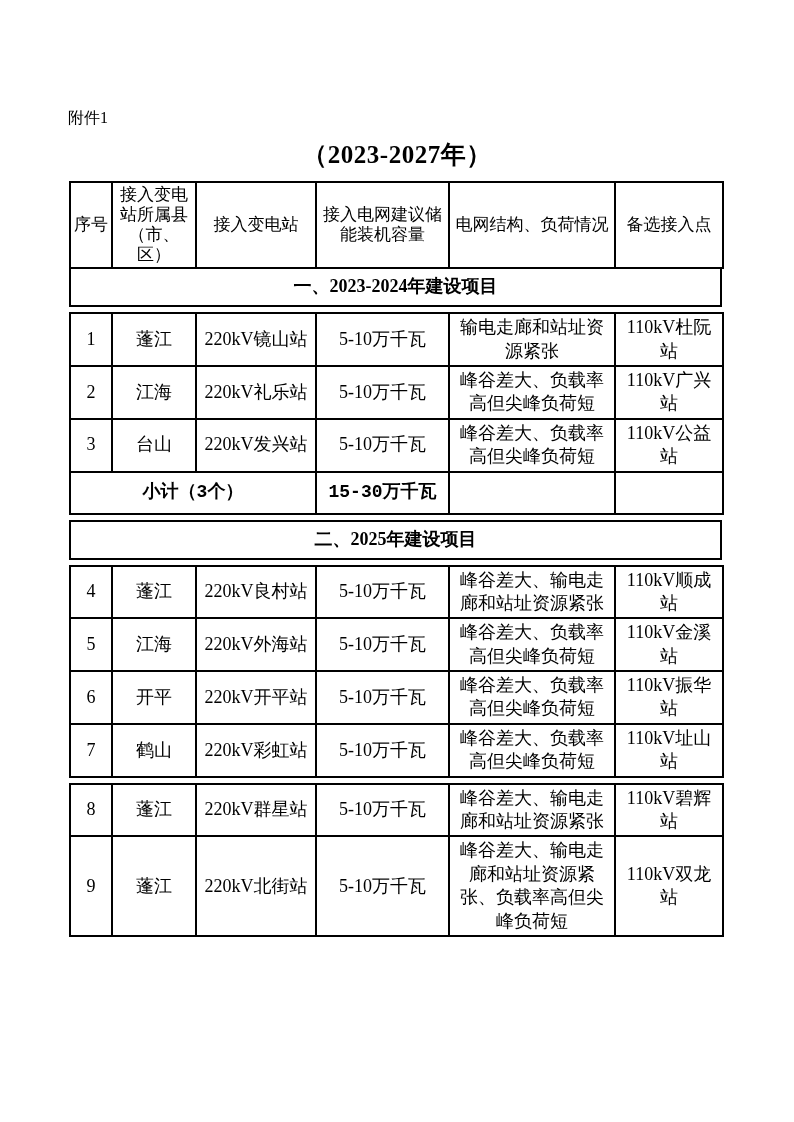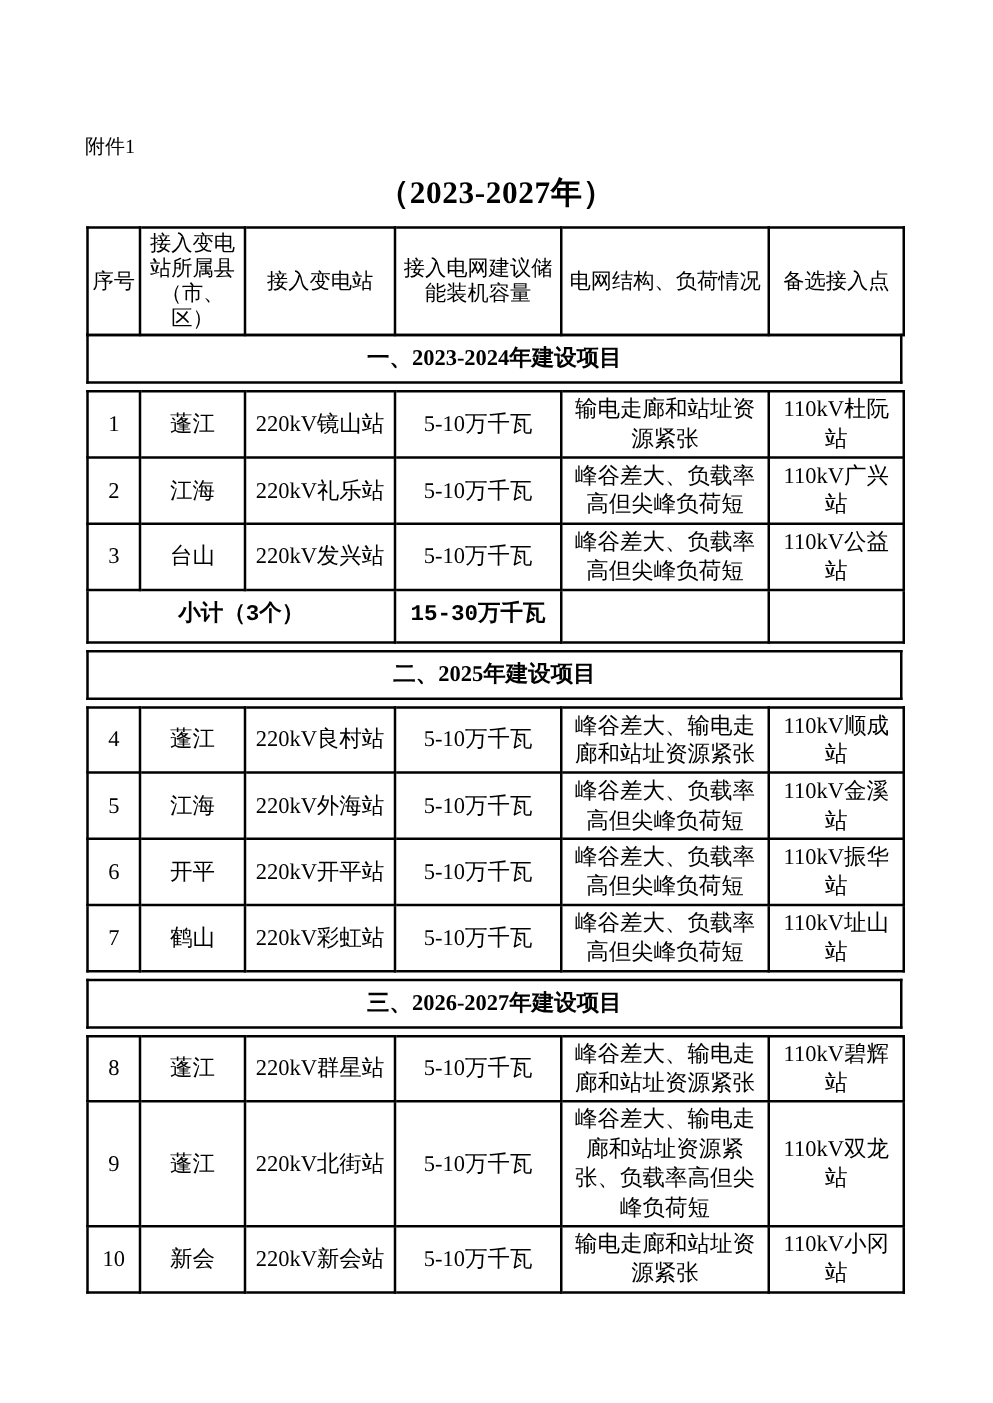--- a/index.html
+++ b/index.html
@@ -199,27 +199,20 @@
         <td>7</td>
         <td>鹤山</td>
         <td>220kV彩虹站</td>
         <td>5-10万千瓦</td>
         <td>峰谷差大、负载率高但尖峰负荷短</td>
         <td>110kV址山站</td>
       </tr>
     </tbody>
       </table>
 
-    <table class="tbl block-gap">
-      <tbody>
-          <tr class="section-row">
-        <td class="section-title-cell">三、2026-2027年建设项目</td>
-      </tr>
-    </tbody>
-      </table>
 
     <table class="tbl block-gap">
       <colgroup>
         <col class="c-no">
           <col class="c-county">
           <col class="c-substn">
         <col class="c-capacity">
           <col class="c-grid">
           <col class="c-access">
       </colgroup>
@@ -233,25 +226,17 @@
         <td>110kV碧辉站</td>
       </tr>
       <tr class="data-row tall-row">
         <td>9</td>
         <td>蓬江</td>
         <td>220kV北街站</td>
         <td>5-10万千瓦</td>
         <td>峰谷差大、输电走廊和站址资源紧张、负载率高但尖峰负荷短</td>
         <td>110kV双龙站</td>
       </tr>
-      <tr class="data-row">
-        <td>10</td>
-        <td>新会</td>
-        <td>220kV新会站</td>
-        <td>5-10万千瓦</td>
-        <td>输电走廊和站址资源紧张</td>
-        <td>110kV小冈站</td>
-      </tr>
     </tbody>
       </table>
 
   </div>
 </div>
 
 </body></html>

